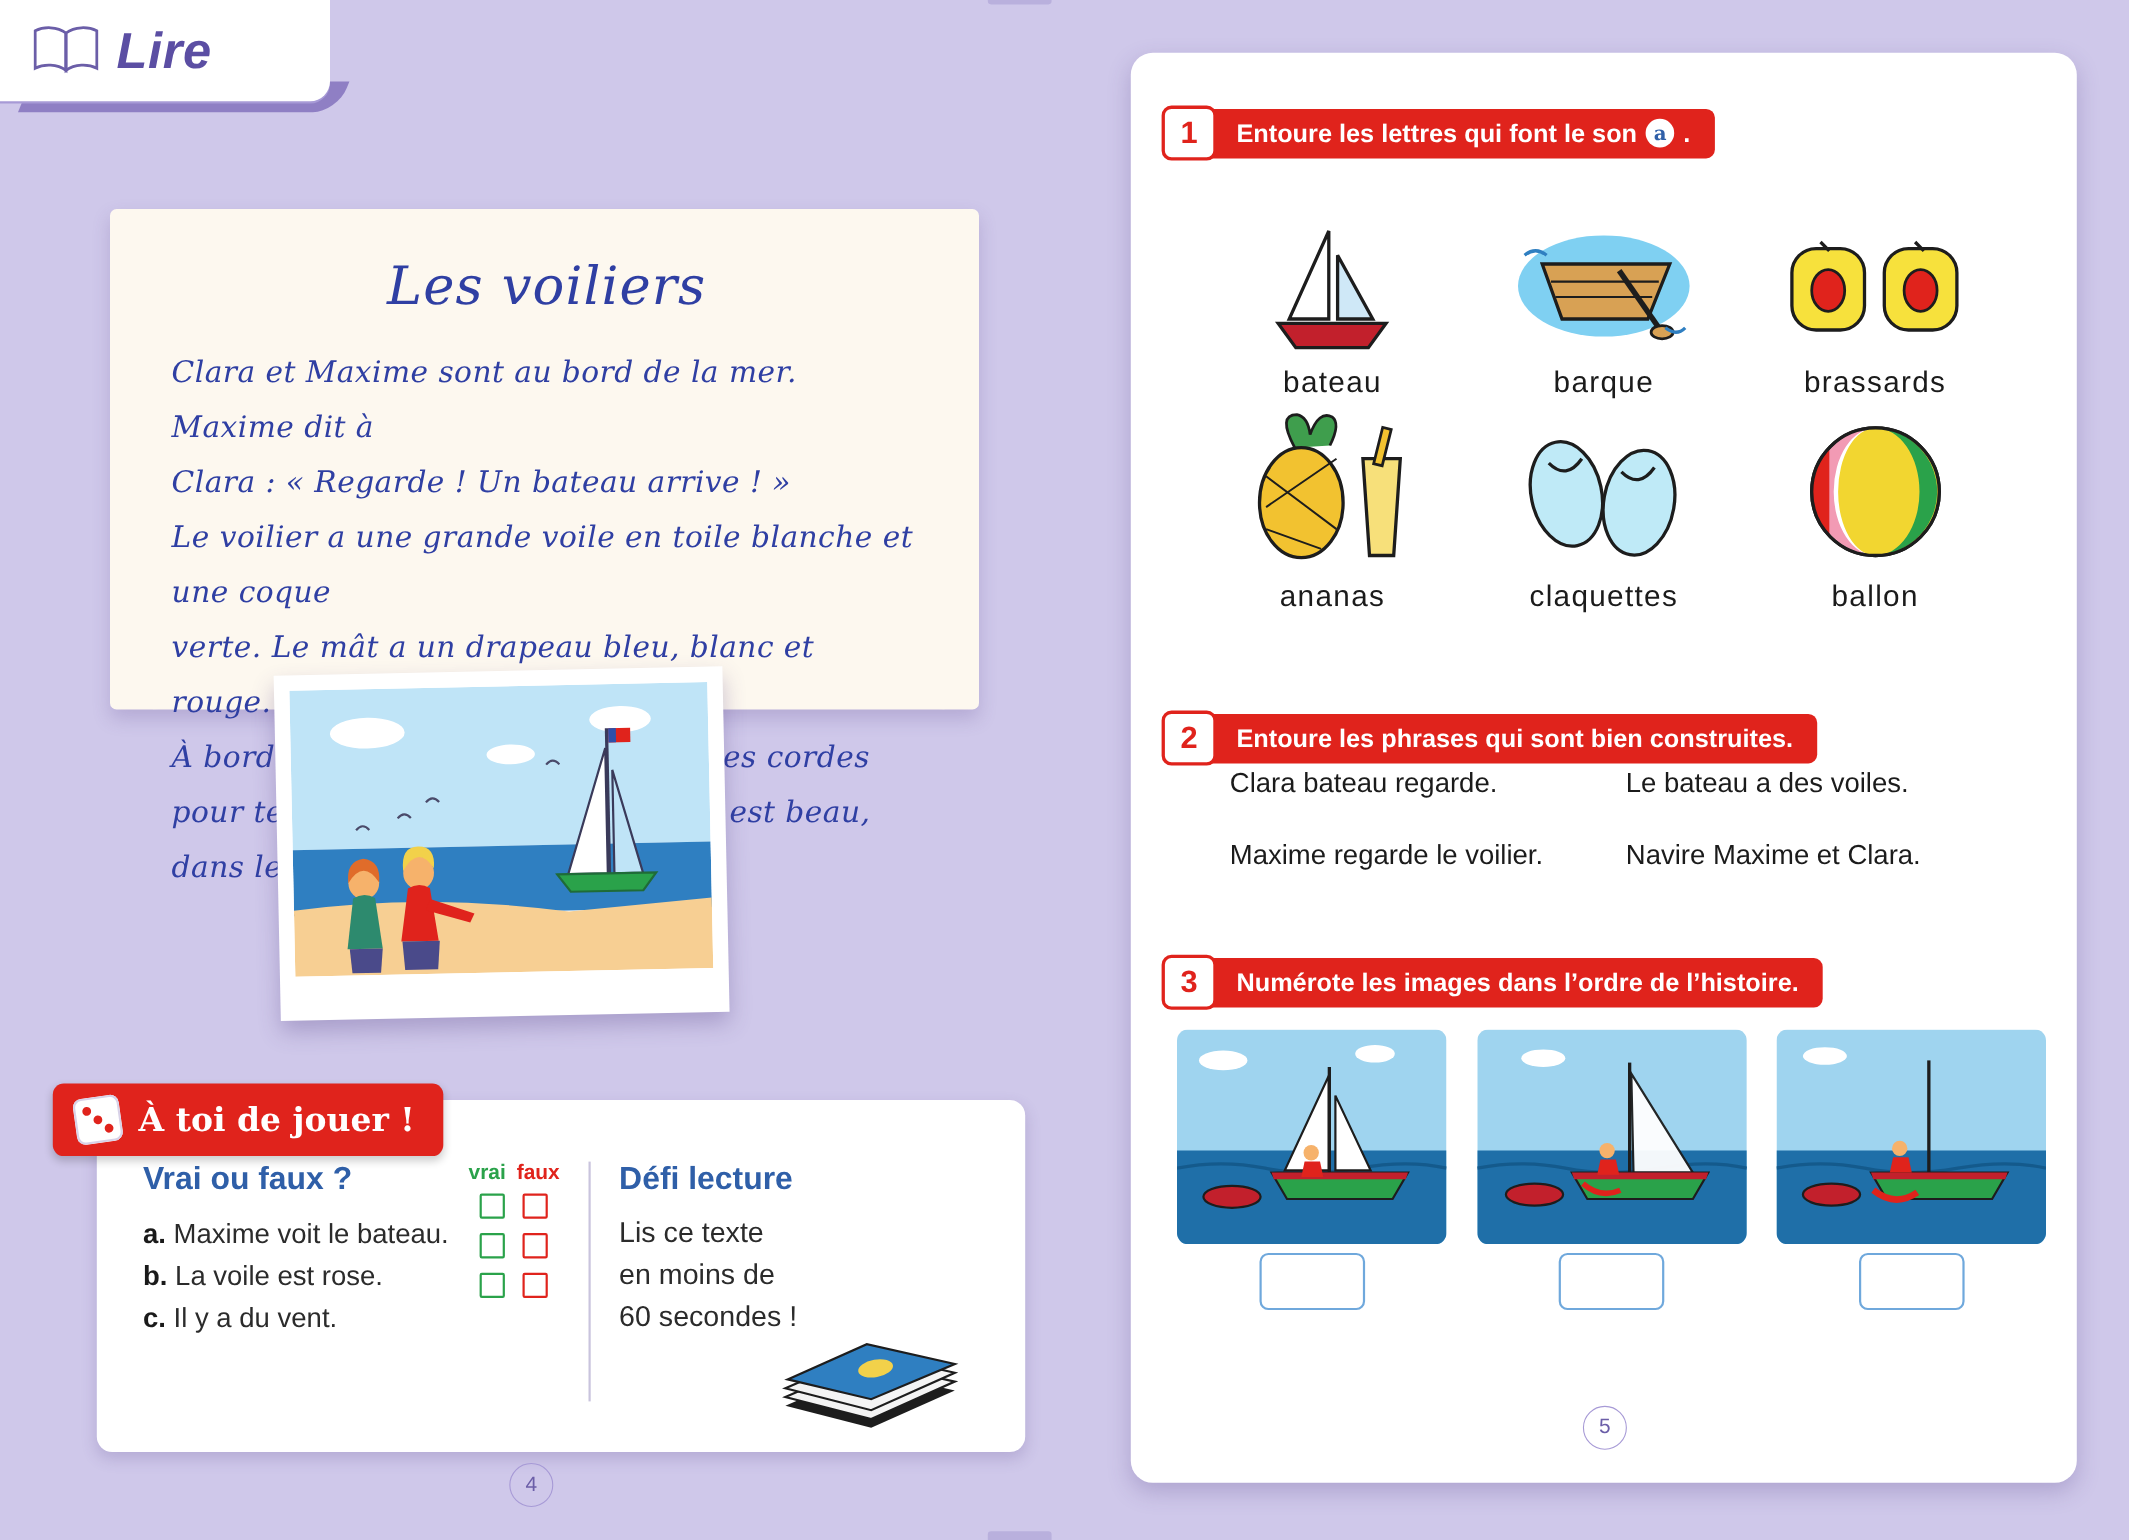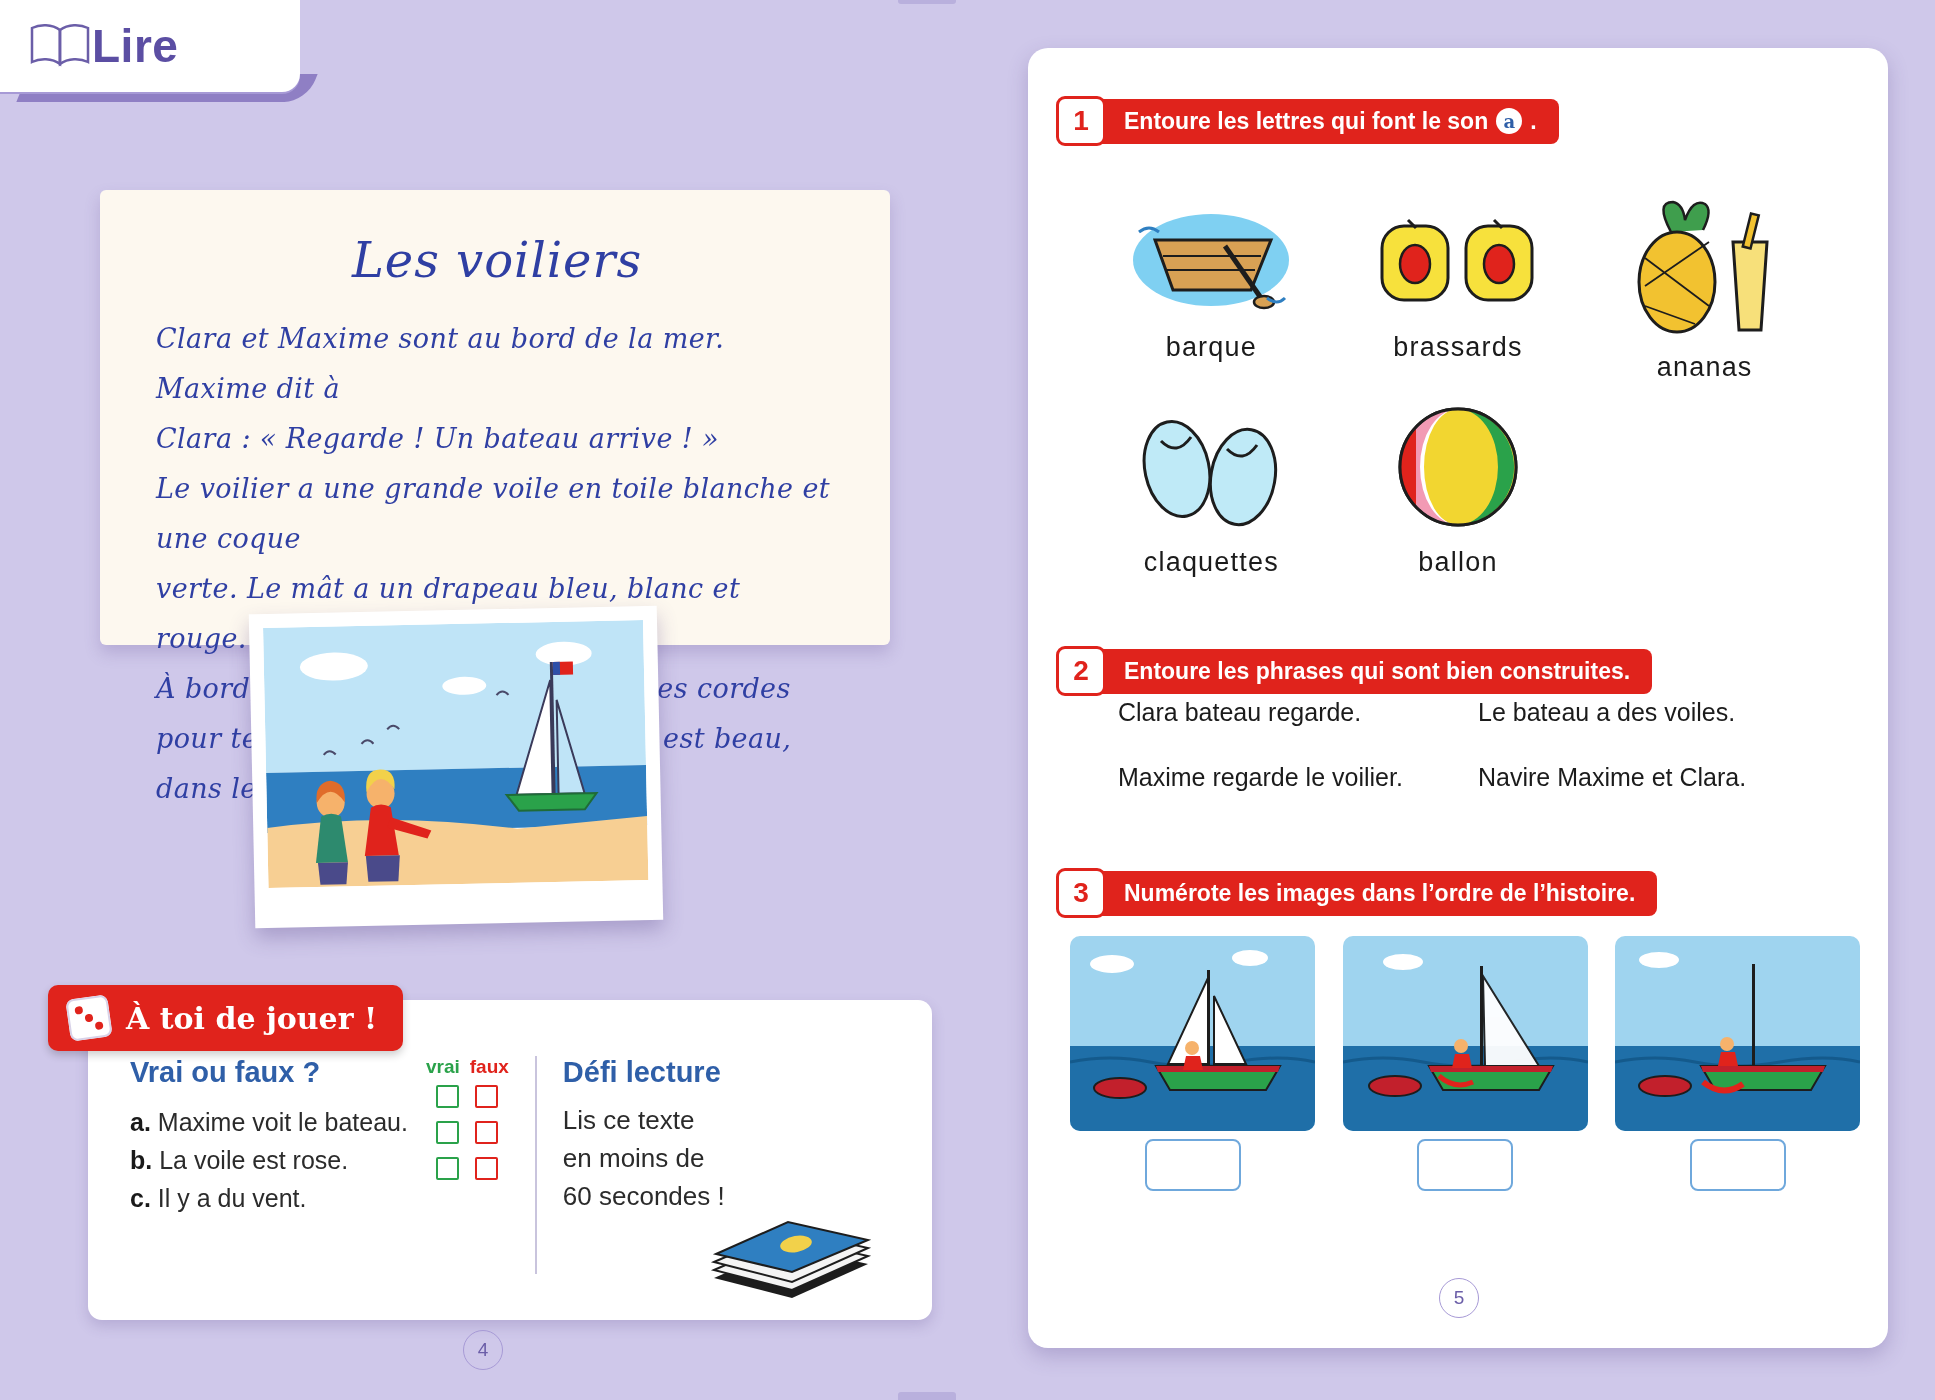--- a/index.html
+++ b/index.html
@@ -9,22 +9,23 @@
     font-family:"Liberation Sans",sans-serif;
     overflow:hidden;
     position:relative;
   }
   
   .tab{
     position:absolute;left:0;top:0;width:300px;height:92px;
     background:#ffffff;
     border-bottom-right-radius:18px;
     box-shadow:0 2px 0 #a79ad6;
-    display:flex;align-items:center;gap:0;padding-left:28px;
+    display:flex;align-items:center;gap:14px;padding-left:28px;
     box-sizing:border-box;
+    font-style:italic;
   }
   .tab-shadow{
     position:absolute;left:22px;top:74px;width:290px;height:28px;
     background:#8f7fc4;border-bottom-right-radius:22px;
     transform:skewX(-22deg);
     z-index:-1;
   }
   .tab-title{
     color:#5b4ea3;font-size:46px;font-weight:bold;letter-spacing:.5px;
   }
@@ -305,20 +306,28 @@
     <div class="ex-num">1</div>
     <div class="ex-band">
       <span>Entoure les lettres qui font le son</span>
       <span class="sound-chip">a</span>
       <span>.</span>
     </div>
   </div>
 
   <div class="word-grid">
 
+    <div class="word-cell">
+      <svg width="150" height="130" viewBox="0 0 150 130">
+        <path d="M72 12 L72 92 L36 92 Z" fill="#fff" stroke="#1d1d1d" stroke-width="3"></path>
+        <path d="M80 34 L80 92 L112 92 Z" fill="#cfe8f7" stroke="#1d1d1d" stroke-width="3"></path>
+        <path d="M26 96 L124 96 L108 118 L42 118 Z" fill="#c2202c" stroke="#1d1d1d" stroke-width="3"></path>
+      </svg>
+      <div class="word-label">bateau</div>
+    </div>
 
     <div class="word-cell">
       <svg width="180" height="130" viewBox="0 0 180 130">
         <ellipse cx="90" cy="62" rx="78" ry="46" fill="#7fd0f2"></ellipse>
         <path d="M34 42 L150 42 L130 92 L52 92 Z" fill="#d8a154" stroke="#1d1d1d" stroke-width="3"></path>
         <path d="M42 58 L140 58 M46 72 L134 72" stroke="#1d1d1d" stroke-width="2"></path>
         <path d="M104 48 L140 100" stroke="#1d1d1d" stroke-width="5"></path>
         <ellipse cx="143" cy="104" rx="10" ry="6" fill="#d8a154" stroke="#1d1d1d" stroke-width="2.5"></ellipse>
         <path d="M18 34 q10 -8 20 0 M146 100 q10 8 18 0" stroke="#2f7fc1" fill="none" stroke-width="3"></path>
       </svg>

